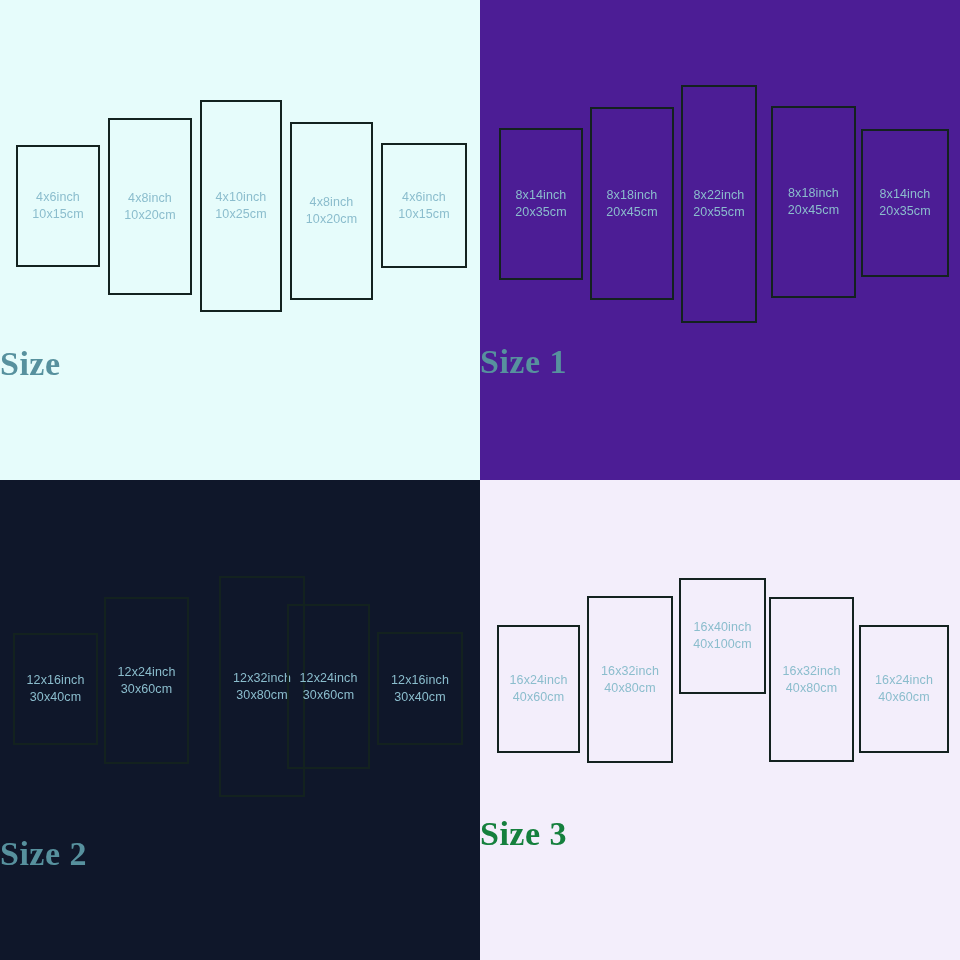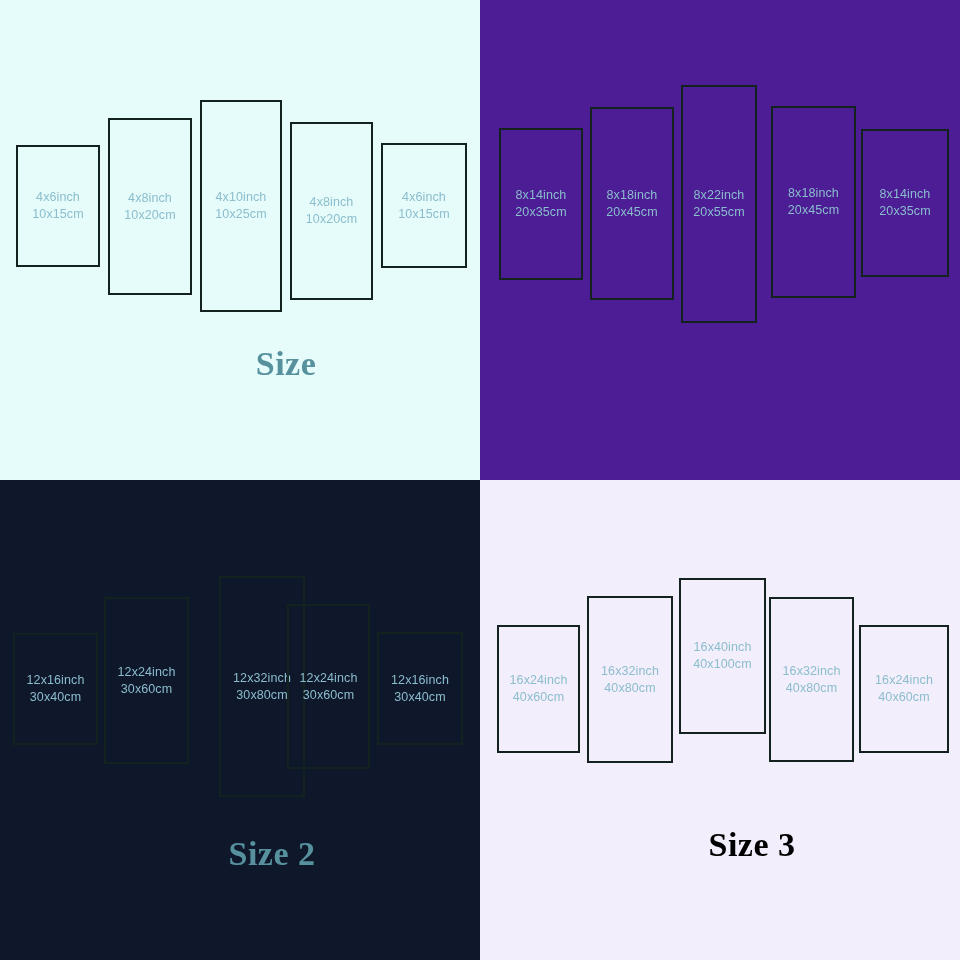--- a/index.html
+++ b/index.html
@@ -44,36 +44,34 @@
     white-space: nowrap;
     user-select: none;
   }
   .panel-label .ln {
     display: block;
   }
   .quadrant-title {
     position: absolute;
     left: 0;
     width: 100%;
-    text-align: center;
     color: #57919e;
     font-family: "Liberation Serif", serif;
     font-weight: bold;
     font-size: 34px;
     letter-spacing: 0.5px;
     user-select: none;
-    margin-left: 32px;
   }
 </style>
 </head>
 <body>
 
 <div id="root">
 
-<div class="quadrant" style="left: 0px; top: 0px; background: rgb(230, 252, 251); padding-left: 28px;">
+<div class="quadrant" style="left: 0px; top: 0px; background: rgb(230, 252, 251);">
       <div class="panels">
         <div class="panel" style="left: 16px; top: 145px; width: 84px; height: 122px; border-color: rgb(19, 34, 31);">
           <div class="panel-label" style="color: rgb(139, 189, 205);">
             <span class="ln">4x6inch</span>
             <span class="ln">10x15cm</span>
           </div>
         </div>
         <div class="panel" style="left: 108px; top: 118px; width: 84px; height: 177px; border-color: rgb(19, 34, 31);">
           <div class="panel-label" style="color: rgb(139, 189, 205);">
             <span class="ln">4x8inch</span>
@@ -127,20 +125,21 @@
             <span class="ln">20x45cm</span>
           </div>
         </div>
         <div class="panel" style="left: 381px; top: 129px; width: 88px; height: 148px; border-color: rgb(19, 34, 31);">
           <div class="panel-label" style="color: rgb(139, 189, 205);">
             <span class="ln">8x14inch</span>
             <span class="ln">20x35cm</span>
           </div>
         </div>
       </div>
+      <div class="quadrant-title" style="top: 343px; color: rgb(87, 145, 158);">Size 1</div>
     </div>
     <div class="quadrant" style="left: 0px; top: 480px; background: #0f172a;">
       <div class="panels">
         <div class="panel" style="left: 13px; top: 153px; width: 85px; height: 112px; border-color: rgb(19, 34, 31);">
           <div class="panel-label" style="color: rgb(139, 189, 205);">
             <span class="ln">12x16inch</span>
             <span class="ln">30x40cm</span>
           </div>
         </div>
         <div class="panel" style="left: 104px; top: 117px; width: 85px; height: 167px; border-color: rgb(19, 34, 31);">
@@ -177,34 +176,34 @@
             <span class="ln">16x24inch</span>
             <span class="ln">40x60cm</span>
           </div>
         </div>
         <div class="panel" style="left: 107px; top: 116px; width: 86px; height: 167px; border-color: rgb(19, 34, 31);">
           <div class="panel-label" style="color: rgb(139, 189, 205);">
             <span class="ln">16x32inch</span>
             <span class="ln">40x80cm</span>
           </div>
         </div>
-        <div class="panel" style="left: 199px; top: 98px; width: 87px; height: 156px; border-color: rgb(19, 34, 31);">
+        <div class="panel" style="left: 199px; top: 98px; width: 87px; height: 116px; border-color: rgb(19, 34, 31);">
           <div class="panel-label" style="color: rgb(139, 189, 205);">
             <span class="ln">16x40inch</span>
             <span class="ln">40x100cm</span>
           </div>
         </div>
         <div class="panel" style="left: 289px; top: 117px; width: 85px; height: 165px; border-color: rgb(19, 34, 31);">
           <div class="panel-label" style="color: rgb(139, 189, 205);">
             <span class="ln">16x32inch</span>
             <span class="ln">40x80cm</span>
           </div>
         </div>
         <div class="panel" style="left: 379px; top: 145px; width: 90px; height: 128px; border-color: rgb(19, 34, 31);">
           <div class="panel-label" style="color: rgb(139, 189, 205);">
             <span class="ln">16x24inch</span>
             <span class="ln">40x60cm</span>
           </div>
         </div>
       </div>
-      <div class="quadrant-title" style="top: 346px; color: #000000;">Size 3</div>
+      <div class="quadrant-title" style="top: 335px; color: #15803d;">Size 3</div>
     </div>
   </div>
 
 </body></html>

